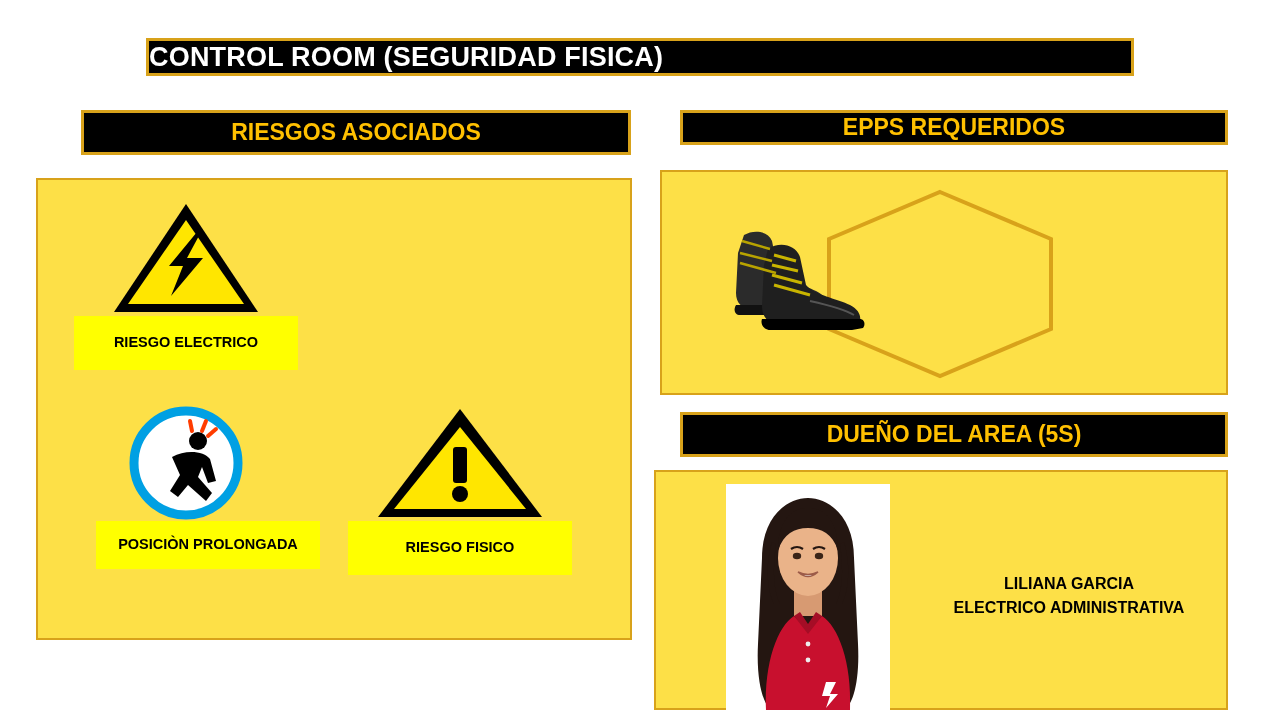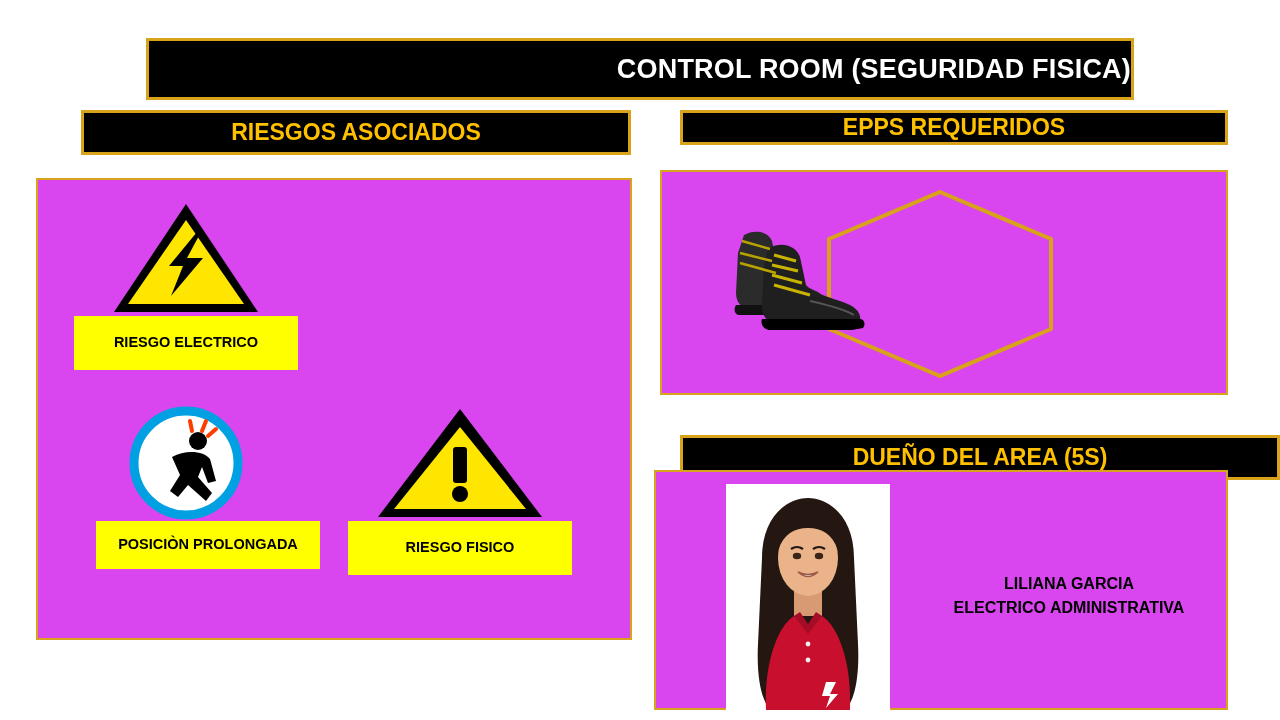--- a/index.html
+++ b/index.html
@@ -14,27 +14,27 @@
     font-family: "Liberation Sans", sans-serif;
     overflow: hidden;
   }
 
   
   .title-banner {
     position: absolute;
     left: 146px;
     top: 38px;
     width: 988px;
-    height: 62px;
+    height: 38px;
     background: #000000;
     border: 3px solid #d8a21a;
     box-sizing: border-box;
     display: flex;
     align-items: center;
-    justify-content: flex-end;
+    justify-content: flex-start;
   }
   .title-banner .txt {
     color: #ffffff;
     font-size: 27px;
     font-weight: bold;
     letter-spacing: 0.2px;
   }
 
   
   .section-banner {
@@ -46,26 +46,26 @@
     align-items: center;
     justify-content: center;
   }
   .section-banner .txt {
     color: #ffc000;
     font-size: 23px;
     font-weight: bold;
   }
   #banner-riesgos { left: 81px;  top: 110px; width: 550px; height: 45px; }
   #banner-epps    { left: 680px; top: 110px; width: 548px; height: 35px; }
-  #banner-dueno   { left: 680px; top: 435px; width: 600px; height: 45px; text-align: right; }
+  #banner-dueno   { left: 680px; top: 412px; width: 548px; height: 45px; text-align: right; }
 
   
   .panel {
     position: absolute;
-    background: #d946ef;
+    background: #fde047;
     border: 2px solid #d8a21a;
     box-sizing: border-box;
   }
   #panel-riesgos { left: 36px;  top: 178px; width: 596px; height: 462px; }
   #panel-epps    { left: 660px; top: 170px; width: 568px; height: 225px; }
   #panel-dueno   { left: 654px; top: 470px; width: 574px; height: 240px; }
 
   
   .risk {
     position: absolute;

